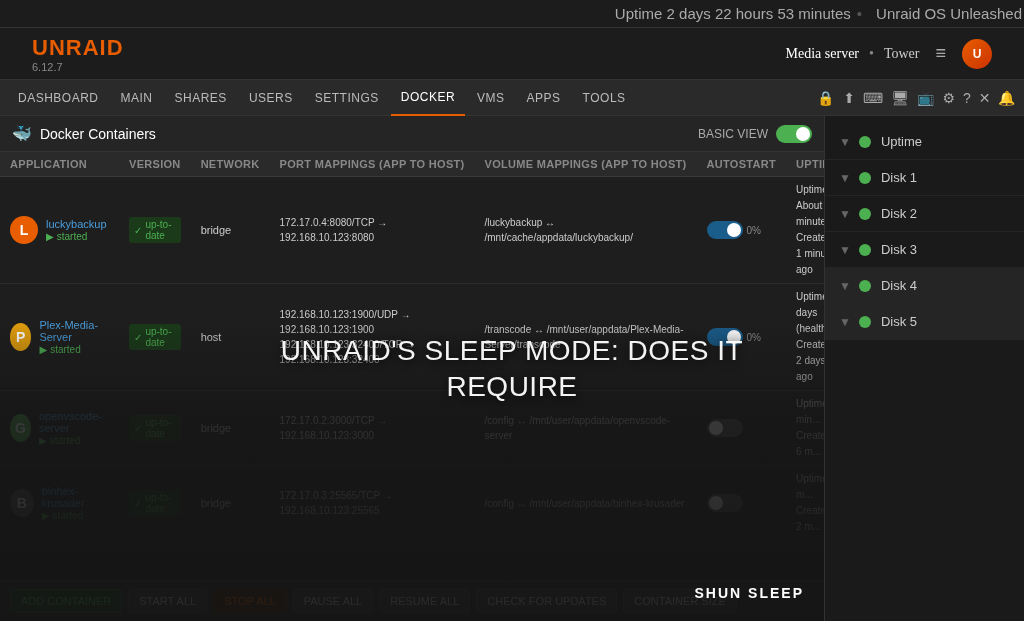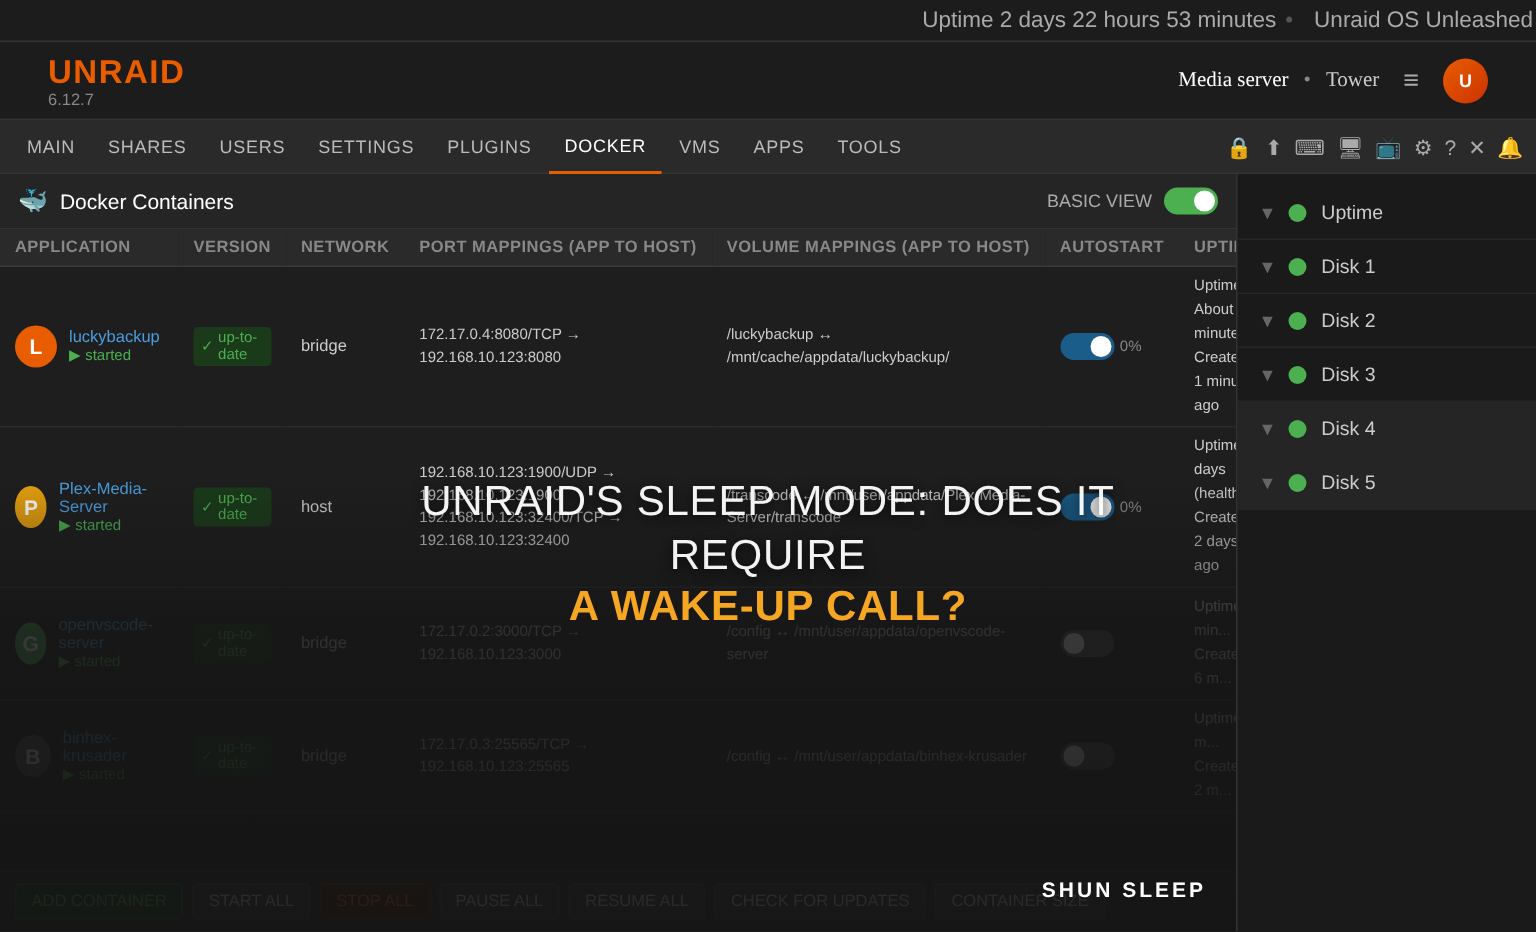--- a/index.html
+++ b/index.html
@@ -274,25 +274,25 @@
     <span class="server-dot">•</span>
     <span class="server-type">Tower</span>
   </div>
   <div class="header-icons">
     <span class="menu-icon">≡</span>
     <div class="avatar-circle">U</div>
   </div>
 </div>
 
 <div class="nav">
+  <div class="nav-item">DASHBOARD</div>
   <div class="nav-item">MAIN</div>
   <div class="nav-item">SHARES</div>
   <div class="nav-item">USERS</div>
   <div class="nav-item">SETTINGS</div>
-  <div class="nav-item">PLUGINS</div>
   <div class="nav-item active">DOCKER</div>
   <div class="nav-item">VMS</div>
   <div class="nav-item">APPS</div>
   <div class="nav-item">TOOLS</div>
   <div class="nav-icons-right">
     <span class="nav-icon">🔒</span>
     <span class="nav-icon">⬆</span>
     <span class="nav-icon">⌨</span>
     <span class="nav-icon">🖥</span>
     <span class="nav-icon">📺</span>
@@ -496,18 +496,17 @@
         <span class="disk-chevron">▼</span>
         <div class="disk-dot green"></div>
         <span class="disk-name">Disk 5</span>
       </div>
     </div>
   </div>
 
   <div class="overlay-container">
     <div class="overlay-headline">
       <div class="overlay-main">UNRAID'S SLEEP MODE: DOES IT REQUIRE</div>
-      <div class="overlay-sub">A WAKE-UP CALL?</div>
     </div>
     <div class="bottom-right-label">SHUN SLEEP</div>
   </div>
 
 </div>
 
 </body></html>

